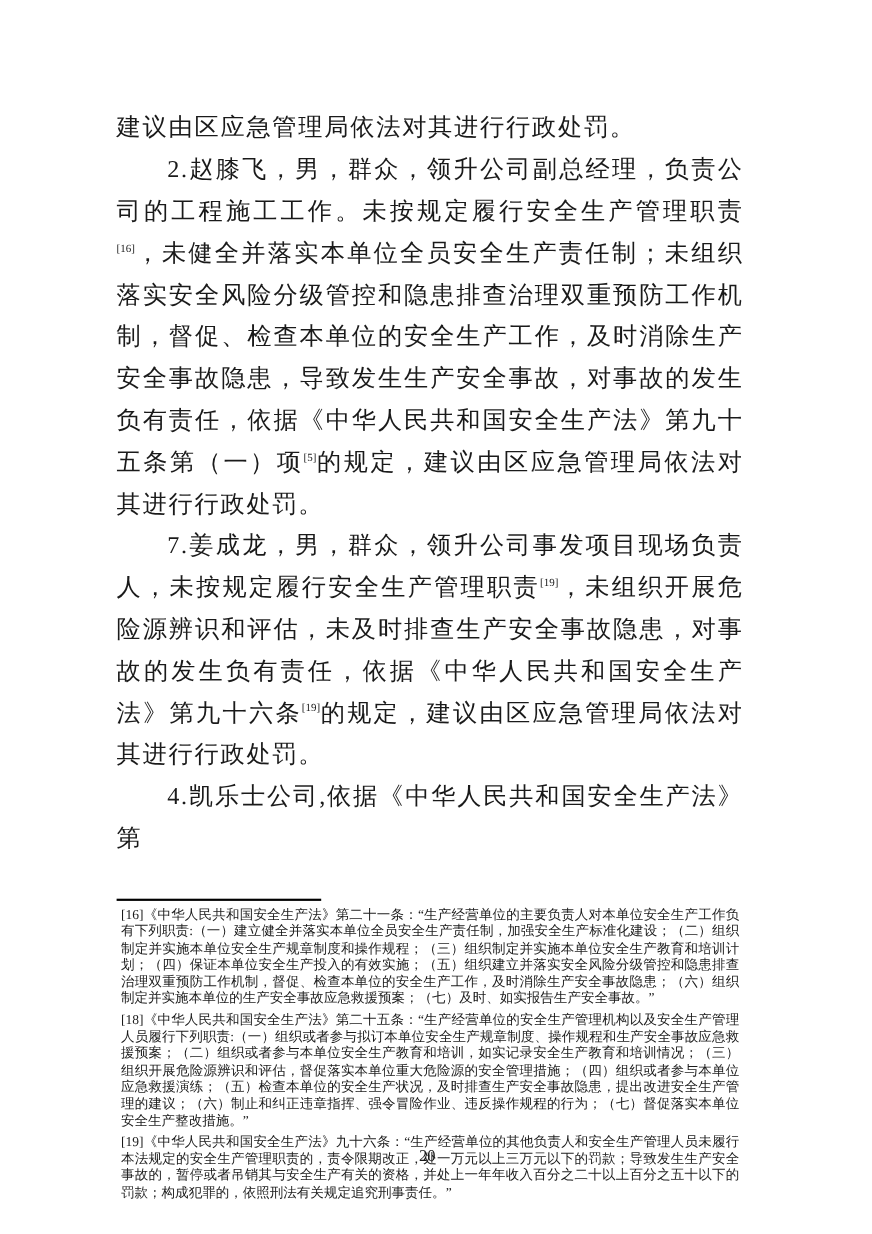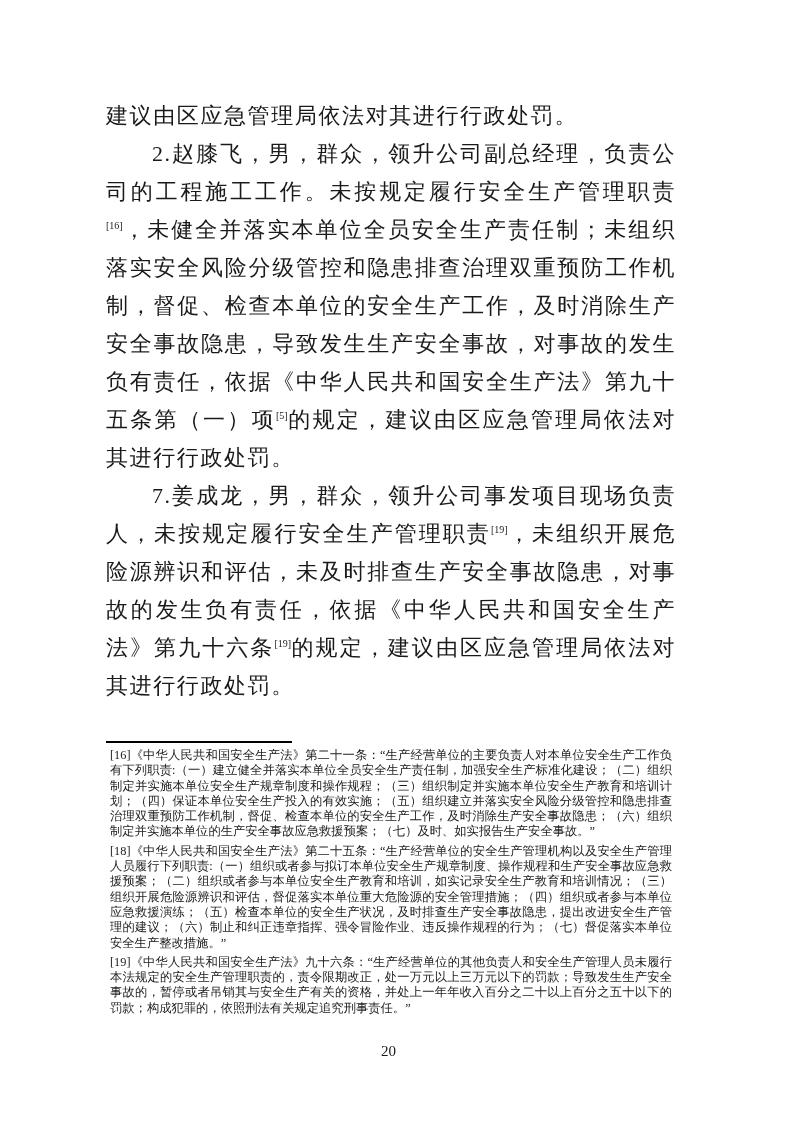--- a/index.html
+++ b/index.html
@@ -68,20 +68,21 @@
 </style>
 </head>
 <body>
 
 <div class="page">
 
   <div class="body-text">
       <p class="para"><span>建议由区应急管理局依法对其进行行政处罚。</span></p>
       <p class="para indent"><b>2.赵膝飞，</b><span>男，群众，领升公司副总经理，负责公司的工程施工工作。未按规定履行安全生产管理职责</span><sup>[16]</sup><span>，未健全并落实本单位全员安全生产责任制；未组织落实安全风险分级管控和隐患排查治理双重预防工作机制，督促、检查本单位的安全生产工作，及时消除生产安全事故隐患，导致发生生产安全事故，对事故的发生负有责任，依据《中华人民共和国安全生产法》第九十五条第（一）项</span><sup>[5]</sup><span>的规定，建议由区应急管理局依法对其进行行政处罚。</span></p>
       <p class="para indent"><b>7.姜成龙</b><span>，男，群众，领升公司事发项目现场负责人，未按规定履行安全生产管理职责</span><sup>[19]</sup><span>，未组织开展危险源辨识和评估，未及时排查生产安全事故隐患，对事故的发生负有责任，依据《中华人民共和国安全生产法》第九十六条</span><sup>[19]</sup><span>的规定，建议由区应急管理局依法对其进行行政处罚。</span></p>
+      <p class="para indent"><b>4.凯乐士公司,</b><span>依据《中华人民共和国安全生产法》第</span></p>
     </div>
 
   <div class="footnote-section">
     <div class="footnote-separator"></div>
     <div class="footnotes">
         <p class="footnote">[16]《中华人民共和国安全生产法》第二十一条：“生产经营单位的主要负责人对本单位安全生产工作负有下列职责:（一）建立健全并落实本单位全员安全生产责任制，加强安全生产标准化建设；（二）组织制定并实施本单位安全生产规章制度和操作规程；（三）组织制定并实施本单位安全生产教育和培训计划；（四）保证本单位安全生产投入的有效实施；（五）组织建立并落实安全风险分级管控和隐患排查治理双重预防工作机制，督促、检查本单位的安全生产工作，及时消除生产安全事故隐患；（六）组织制定并实施本单位的生产安全事故应急救援预案；（七）及时、如实报告生产安全事故。”</p>
         <p class="footnote">[18]《中华人民共和国安全生产法》第二十五条：“生产经营单位的安全生产管理机构以及安全生产管理人员履行下列职责:（一）组织或者参与拟订本单位安全生产规章制度、操作规程和生产安全事故应急救援预案；（二）组织或者参与本单位安全生产教育和培训，如实记录安全生产教育和培训情况；（三）组织开展危险源辨识和评估，督促落实本单位重大危险源的安全管理措施；（四）组织或者参与本单位应急救援演练；（五）检查本单位的安全生产状况，及时排查生产安全事故隐患，提出改进安全生产管理的建议；（六）制止和纠正违章指挥、强令冒险作业、违反操作规程的行为；（七）督促落实本单位安全生产整改措施。”</p>
         <p class="footnote">[19]《中华人民共和国安全生产法》九十六条：“生产经营单位的其他负责人和安全生产管理人员未履行本法规定的安全生产管理职责的，责令限期改正，处一万元以上三万元以下的罚款；导致发生生产安全事故的，暂停或者吊销其与安全生产有关的资格，并处上一年年收入百分之二十以上百分之五十以下的罚款；构成犯罪的，依照刑法有关规定追究刑事责任。”</p>
       </div>
   </div>

